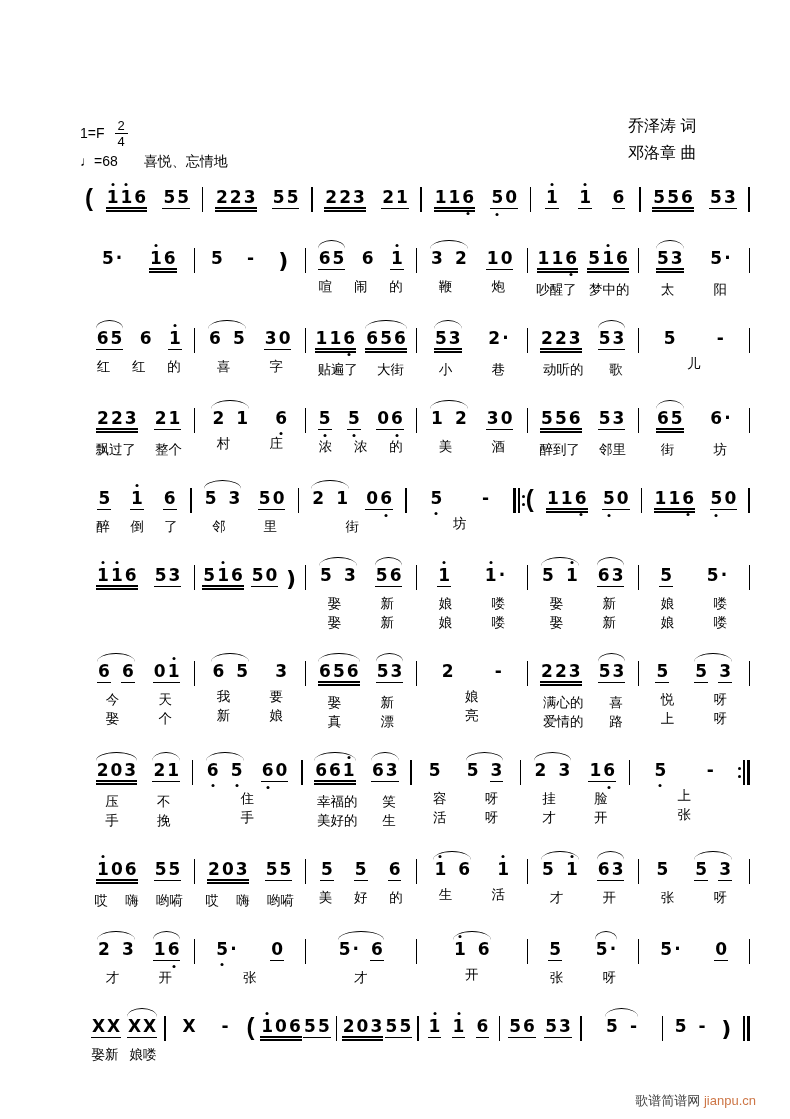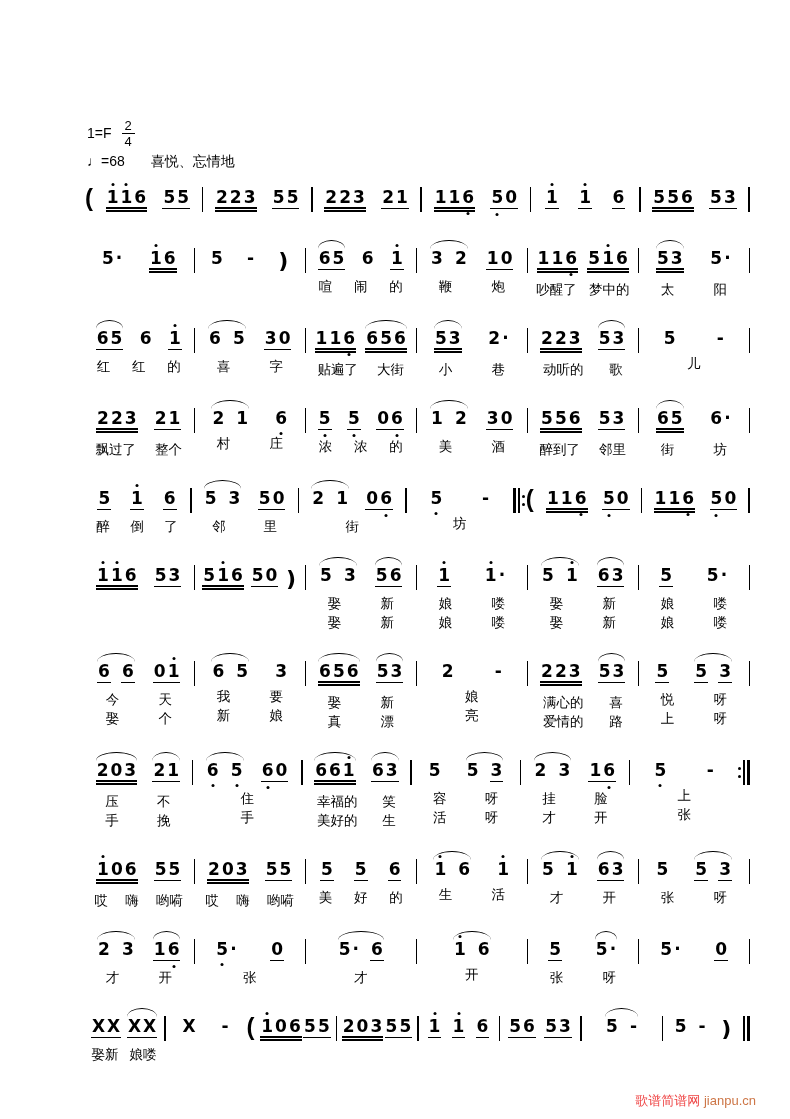--- a/index.html
+++ b/index.html
@@ -2,21 +2,21 @@
 <html><head>
 <meta charset="utf-8">
 <style>
   html,body{margin:0;padding:0;background:#fff;}
   .page{position:relative;width:790px;height:1119px;background:#ffffff;overflow:hidden;
         font-family:"Liberation Sans","DejaVu Sans",sans-serif;color:#000;}
   .title{position:absolute;top:76px;left:0;width:100%;margin:0;text-align:center;
          font-family:"Liberation Serif","DejaVu Serif",serif;
          font-size:28px;font-weight:600;word-spacing:38px;letter-spacing:2px;}
   .credits{position:absolute;left:628px;top:112px;font-size:16px;line-height:27px;}
-  .keyblock{position:absolute;left:87px;top:116px;font-size:14px;}
+  .keyblock{position:absolute;left:80px;top:116px;font-size:14px;}
   .keyline{display:flex;align-items:center;height:34px;}
   .frac{display:inline-block;text-align:center;margin-left:10px;font-size:13px;line-height:13px;}
   .frac .num{display:block;border-bottom:1px solid #000;padding:0 3px 1px;}
   .frac .den{display:block;padding-top:1px;}
   .tempoline{margin-top:3px;font-size:14px;}
   .tempoline .expr{margin-left:22px;}
   .score{position:absolute;left:84px;top:178px;width:666px;}
   .system{margin-bottom:20px;}
   .sys-row{display:flex;align-items:flex-start;width:100%;}
   .measure{flex:1;display:flex;flex-direction:column;min-width:0;padding:0 2px;}
@@ -46,20 +46,24 @@
        line-height:18px;margin-top:1px;white-space:nowrap;}
   .watermark{position:absolute;top:1092px;right:34px;font-size:13px;}
   .watermark a{text-decoration:none;}
 </style>
 </head>
 <body>
 
 <div class="page">
 
 
+  <div class="credits">
+    <div>乔泽涛 词</div>
+    <div>邓洛章 曲</div>
+  </div>
 
   <div class="keyblock">
     <div class="keyline">
       <span>1=F</span>
       <span class="frac">
         <span class="num">2</span>
         <span class="den">4</span>
       </span>
     </div>
     <div class="tempoline">
@@ -1325,16 +1329,16 @@
           </div>
           <div class="bar-group">
             <div class="bl-thin"></div>
             <div class="bl-thick"></div>
           </div>
         </div>
       </div>
     </div>
 
   <div class="watermark">
-    <span id="wm-site" style="color: #ef4444;">歌谱简谱网 </span><a href="#" class="wlink" id="wm-link" style="color: rgb(205, 118, 71);">jianpu.cn</a>
+    <span id="wm-site" style="color: #404040;">歌谱简谱网 </span><a href="#" class="wlink" id="wm-link" style="color: rgb(205, 118, 71);">jianpu.cn</a>
   </div>
 
 </div>
 
 </body></html>

